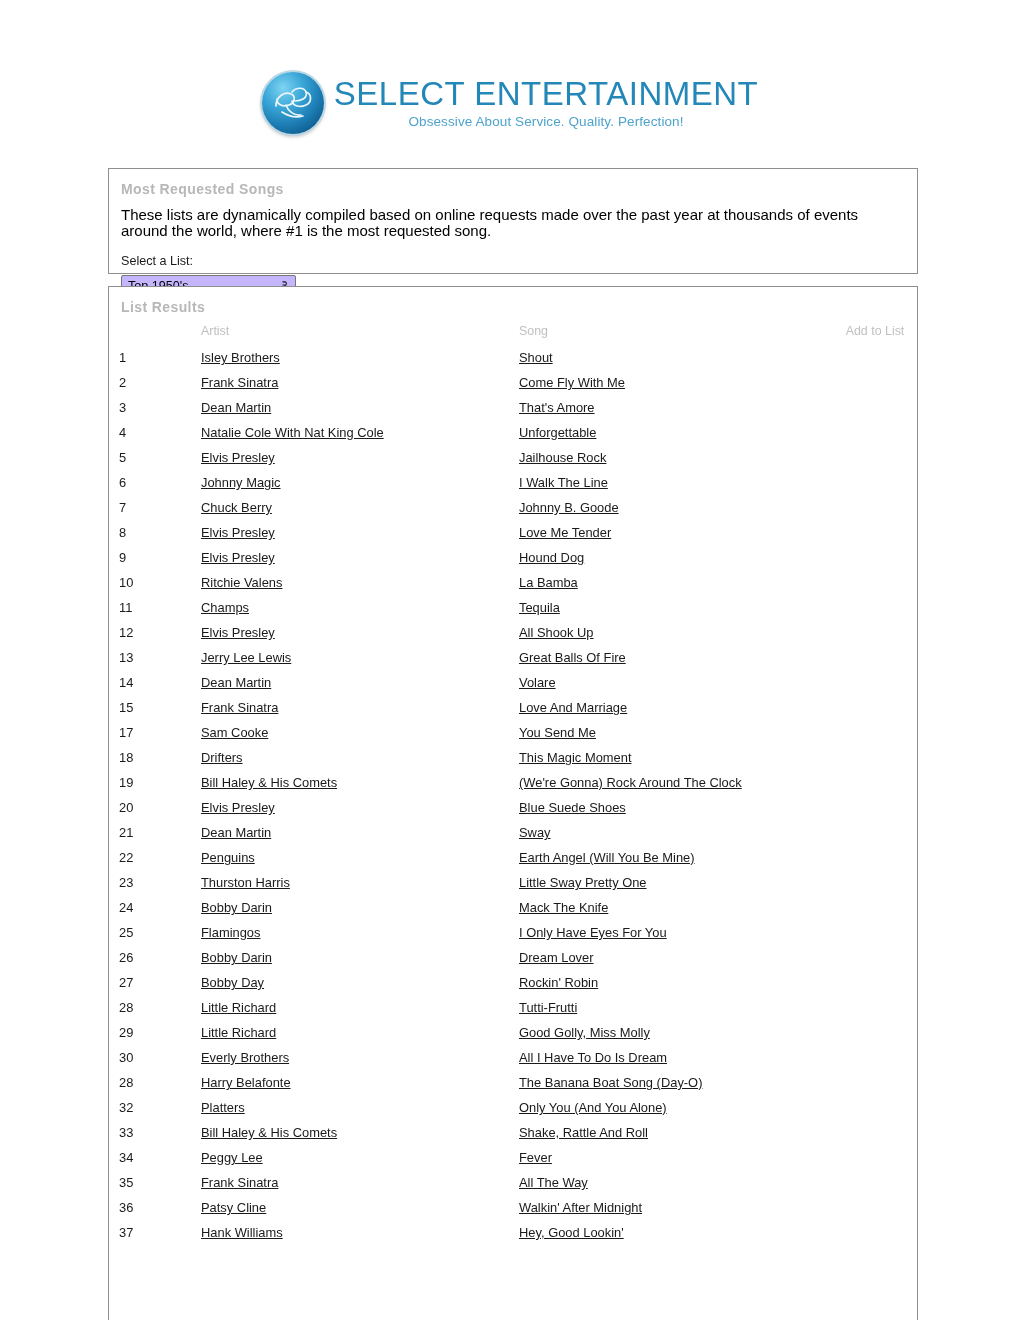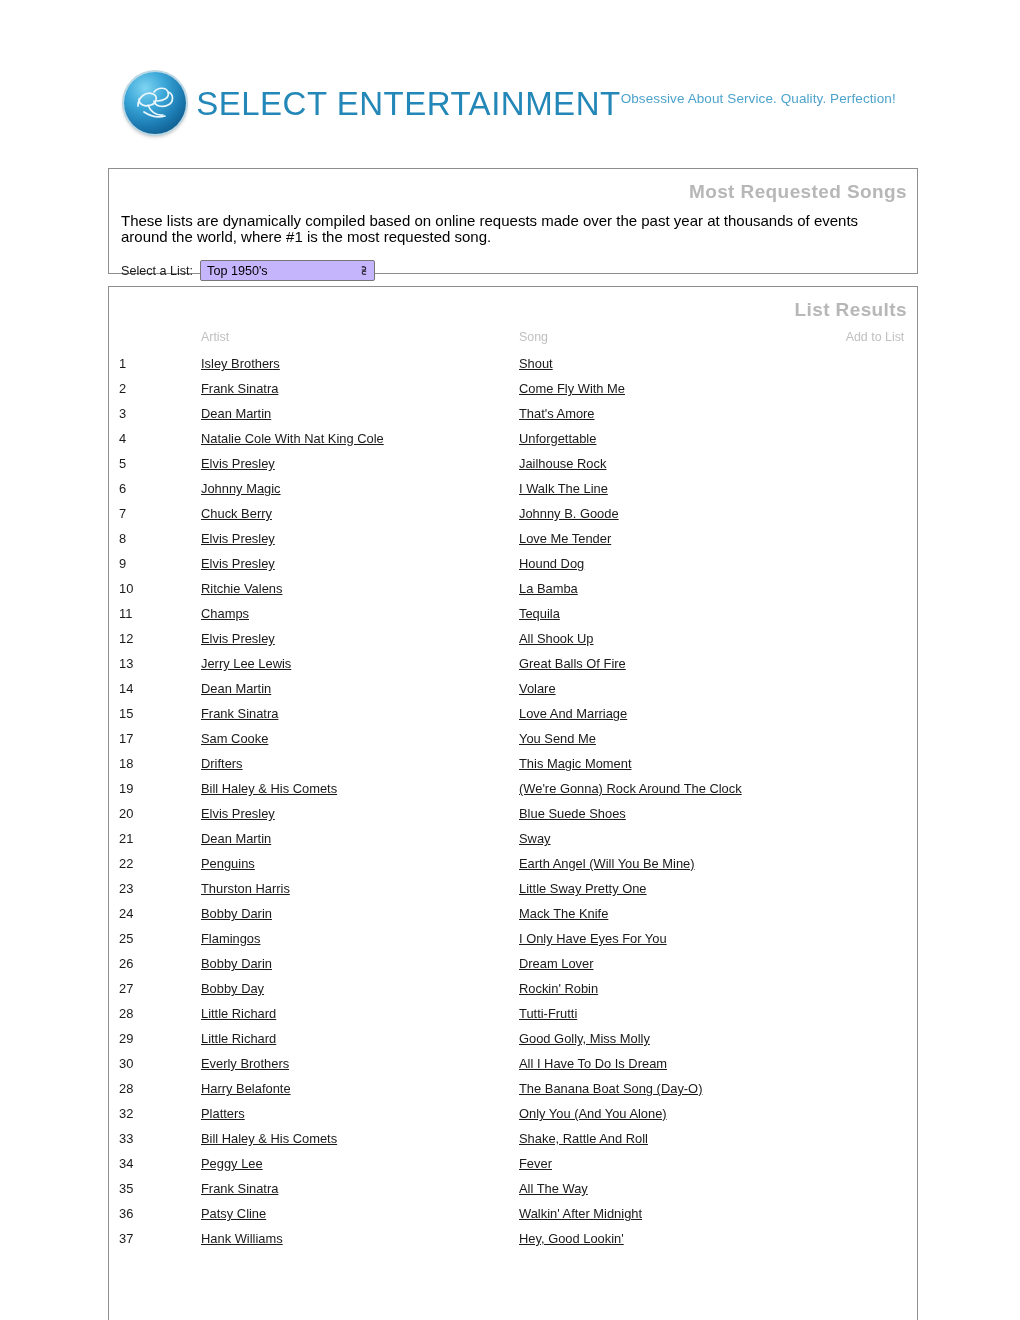--- a/index.html
+++ b/index.html
@@ -40,21 +40,21 @@
       radial-gradient(circle at 34% 26%, #7fd4f2 0%, #3ba7d8 32%, #1d7db4 60%, #0d5a8c 84%, #0a4a75 100%);
     box-shadow: 0 0 0 2px #bcd7e4, 0 2px 4px rgba(0,0,0,0.35);
     display: flex;
     align-items: center;
     justify-content: center;
     overflow: hidden;
   }
   .logo-mark svg { display:block; }
   .logo-text-block {
     display: flex;
-    flex-direction: row;
+    flex-direction: column;
     justify-content: center;
     line-height: 1;
   }
   .logo-title {
     font-family: "Liberation Sans", sans-serif;
     font-size: 33px;
     letter-spacing: 0.5px;
     color: #2387b8;
     font-weight: 400;
     white-space: nowrap;
@@ -83,26 +83,25 @@
     height: 106px;
     padding: 10px 10px 0 10px;
   }
   .panel-results {
     top: 286px;
     height: 1040px;       
     padding: 10px 10px 0 10px;
   }
 
   .section-title {
-    font-size: 19px;
+    font-size: 14px;
     font-weight: bold;
     color: #b7b7b7;
     letter-spacing: 0.4px;
     margin: 2px 0 0 2px;
-    text-align: right;
   }
 
   .back-button {
     position: absolute;
     top: 172px;
     right: 10px;
     width: 124px;
     height: 22px;
     line-height: 20px;
     text-align: center;
@@ -122,22 +121,22 @@
     margin: 10px 2px 16px 2px;
     font-size: 15px;
     line-height: 15.5px;
     color: #000000;
     width: 782px;
   }
 
   .select-row {
     margin: 15px 0 0 2px;
     display: flex;
-    align-items: center;
     gap: 7px;
+    flex-direction: column;
   }
   .select-label {
     font-size: 12.6px;
     color: #1a1a1a;
   }
   .select-box {
     position: relative;
     width: 175px;
     height: 21px;
     box-sizing: border-box;

